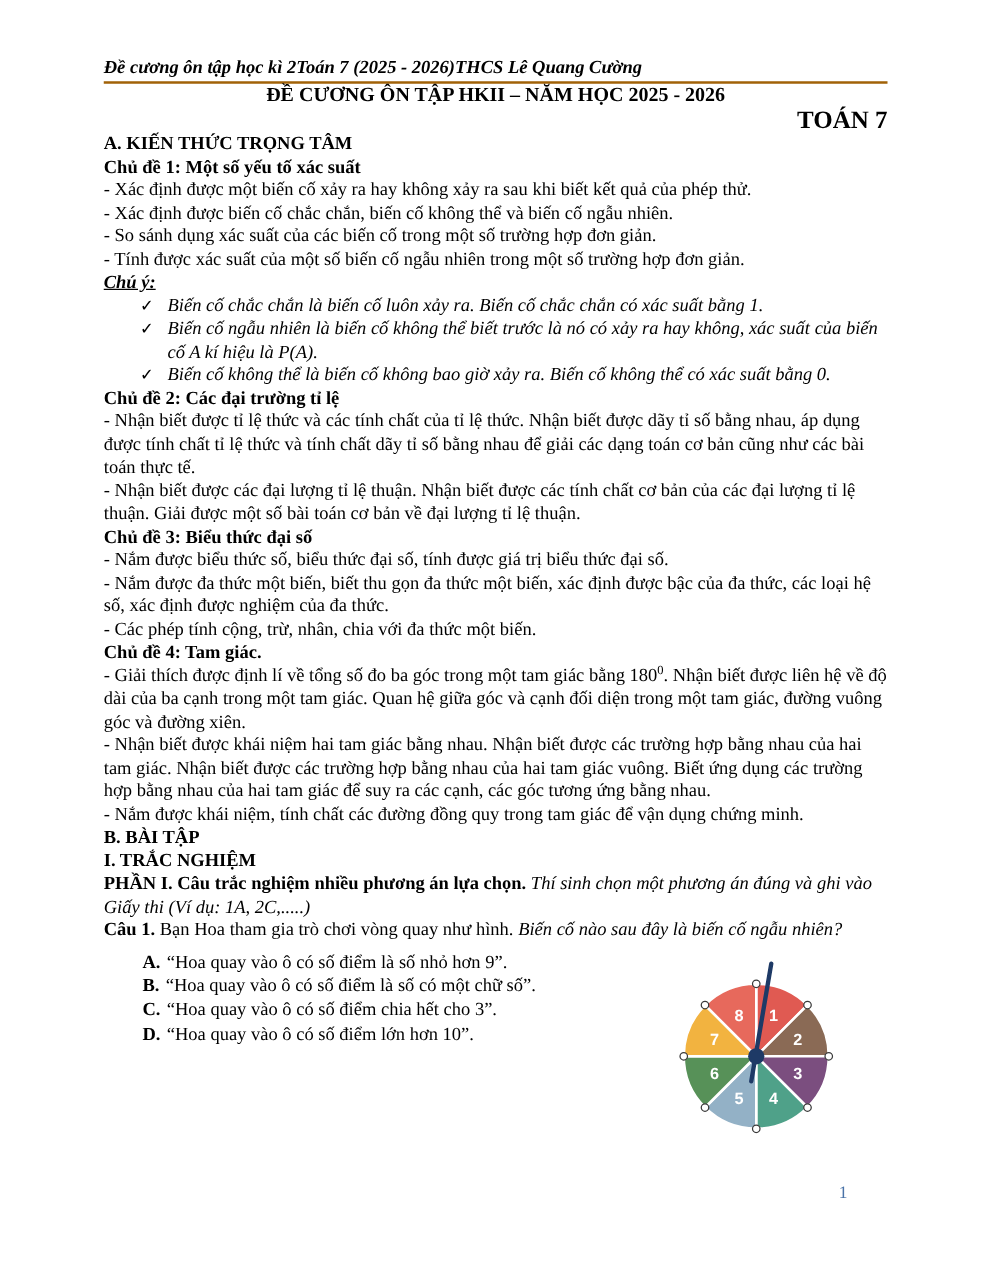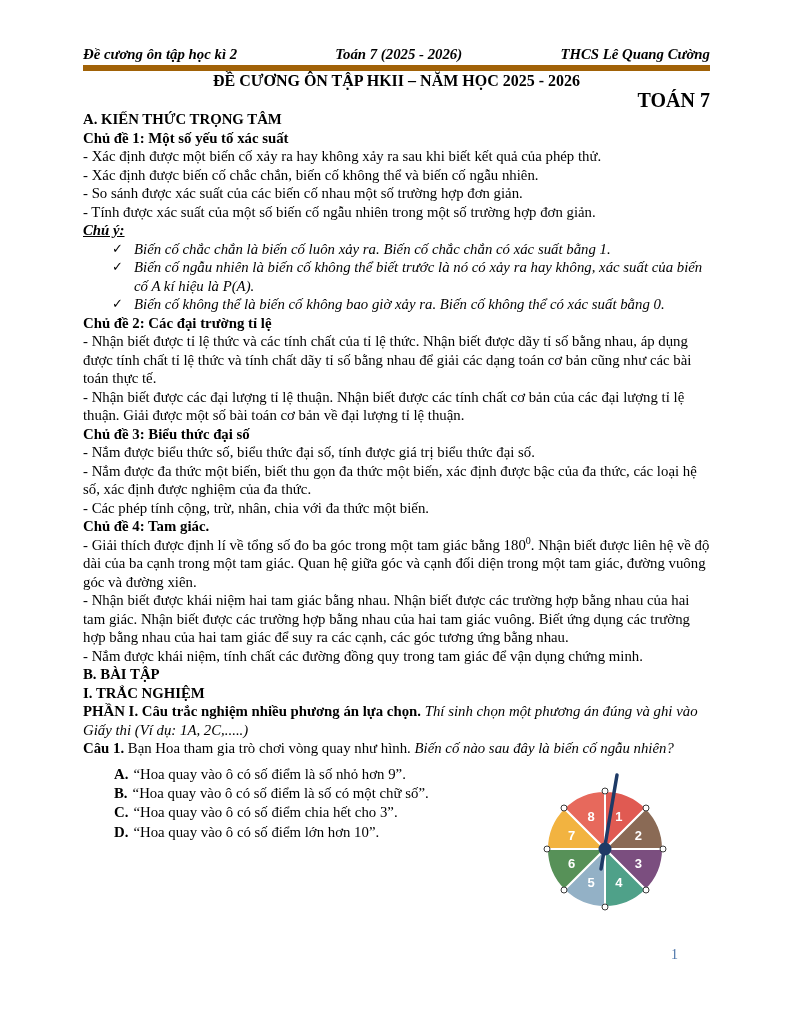--- a/index.html
+++ b/index.html
@@ -10,23 +10,23 @@
     margin:0 auto;
     background:#ffffff;
     font-family:"Liberation Serif", serif;
     font-size:14.8px;
     line-height:18.5px;
     color:#000;
     padding:46px 82px 0 83px;
     overflow:hidden;
   }
   .header {
-    display:flex; justify-content:space-between;
+    display:flex; 
     font-weight:bold; font-style:italic;
-    border-bottom:6px solid #a16207;
+    border-bottom:2px solid #a16207;
     padding-bottom:2px;
     line-height:17px;
   }
   .doc-title {
     text-align:center; font-weight:bold; font-size:16px; line-height:19.5px;
   }
   .doc-subtitle { text-align:right; font-weight:bold; font-size:20px; line-height:19.5px; }
   .h { font-weight:bold; }
   .note-head { font-weight:bold; font-style:italic; text-decoration:underline; }
   .note-row { display:flex; font-style:italic; padding-left:29px; }
@@ -54,21 +54,21 @@
   </div>
 
   <div class="doc-title">ĐỀ CƯƠNG ÔN TẬP HKII – NĂM HỌC 2025 - 2026</div>
   <div class="doc-subtitle">TOÁN 7</div>
 
   <div class="h">A. KIẾN THỨC TRỌNG TÂM</div>
 
   <div class="h">Chủ đề 1: Một số yếu tố xác suất</div>
   <div>- Xác định được một biến cố xảy ra hay không xảy ra sau khi biết kết quả của phép thử.</div>
   <div>- Xác định được biến cố chắc chắn, biến cố không thể và biến cố ngẫu nhiên.</div>
-  <div>- So sánh được xác suất của các biến cố nhau một số trường hợp đơn giản.</div>
+  <div>- So sánh dụng xác suất của các biến cố trong một số trường hợp đơn giản.</div>
   <div>- Tính được xác suất của một số biến cố ngẫu nhiên trong một số trường hợp đơn giản.</div>
 
   <div class="note-head">Chú ý:</div>
   <div class="note-row">
     <span class="check">✓</span>
     <span>Biến cố chắc chắn là biến cố luôn xảy ra.  Biến cố chắc chắn có xác suất bằng 1.</span>
   </div>
   <div class="note-row">
     <span class="check">✓</span>
     <span>Biến cố ngẫu nhiên là biến cố không thể biết trước là nó có xảy ra hay không, xác suất của biến cố A kí hiệu là  P(A).</span>

